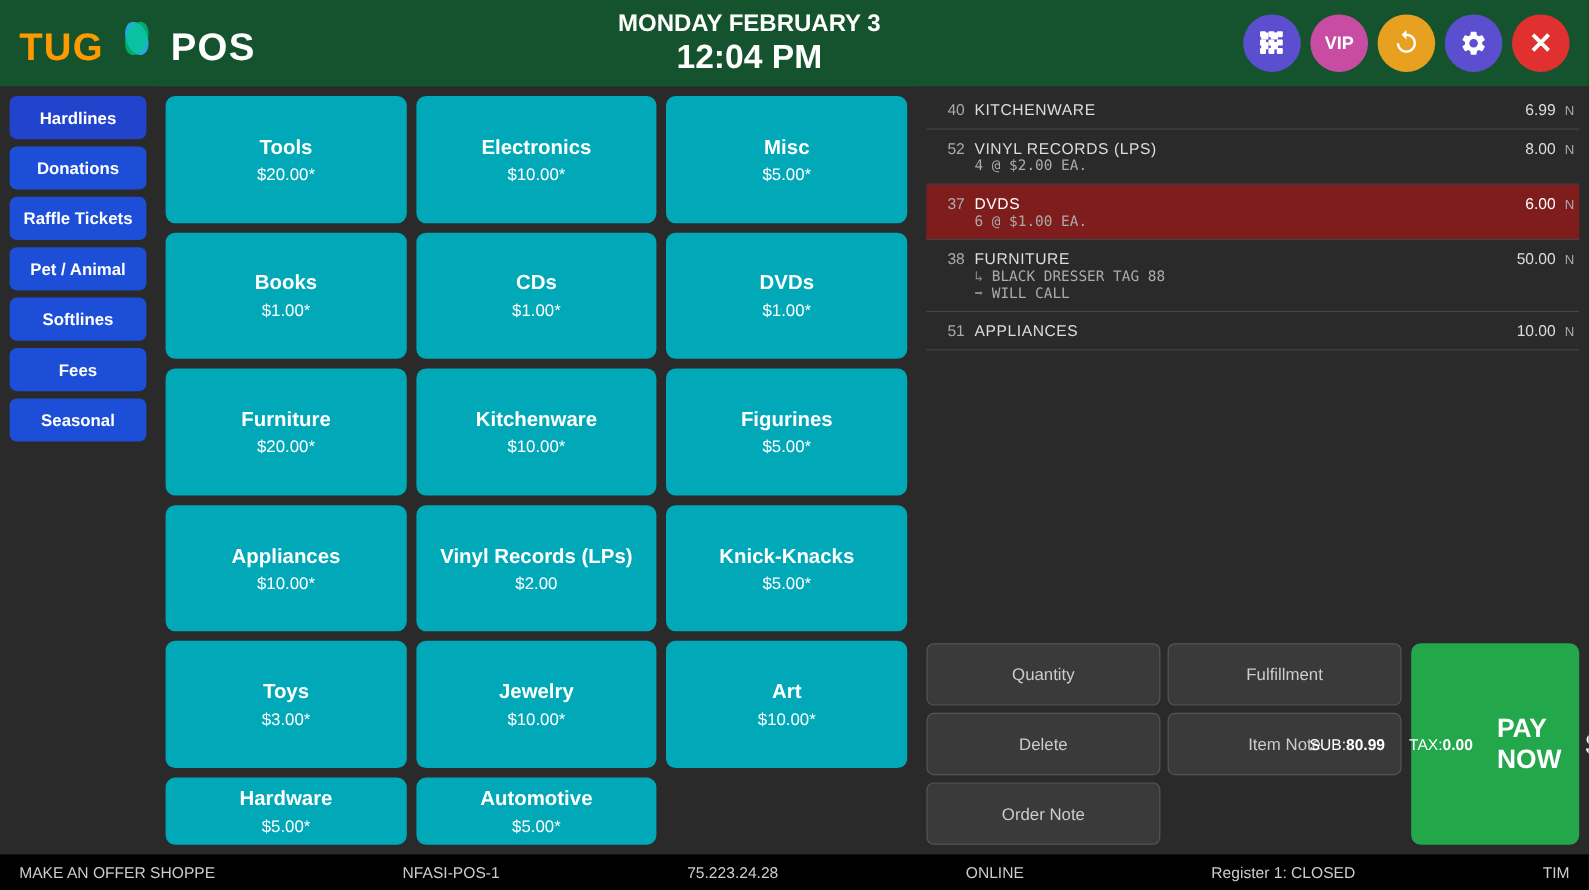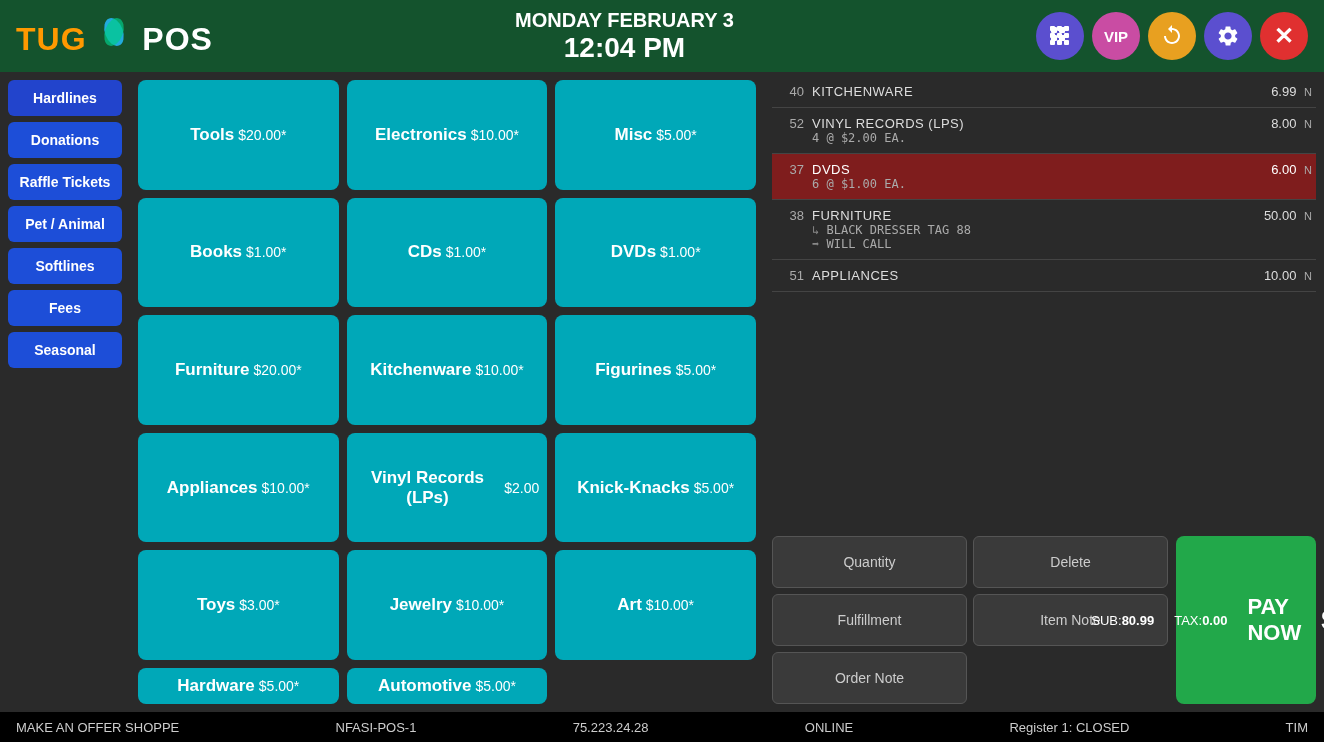--- a/index.html
+++ b/index.html
@@ -118,21 +118,21 @@
     }
     .cat-btn {
       background: #00a8b8;
       border: none;
       border-radius: 8px;
       color: #fff;
       font-size: 16px;
       font-weight: bold;
       cursor: pointer;
       display: flex;
-      flex-direction: row;
+      flex-direction: column;
       align-items: center;
       justify-content: center;
       gap: 4px;
       padding: 8px;
     }
     .cat-btn .cat-name { font-size: 17px; font-weight: bold; }
     .cat-btn .cat-price { font-size: 14px; font-weight: normal; }
 
     
     .order-panel {
@@ -457,22 +457,22 @@
           <span class="order-num">51</span>
           <span class="order-name">APPLIANCES</span>
           <span class="order-price">10.00 <span class="n-badge">N</span></span>
         </div>
       </div>
     </div>
 
     <div class="bottom-area">
       <div class="action-area" style="flex:1;">
         <button class="action-btn">Quantity</button>
+        <button class="action-btn">Fulfillment</button>
         <button class="action-btn">Delete</button>
-        <button class="action-btn">Fulfillment</button>
         <button class="action-btn">Item Note</button>
         <button class="action-btn">Order Note</button>
       </div>
 
       <div class="pay-panel">
         <div class="pay-sub">
           <span class="pay-label">SUB:</span>
           <span class="pay-val">80.99</span>
         </div>
         <div class="pay-sub">

